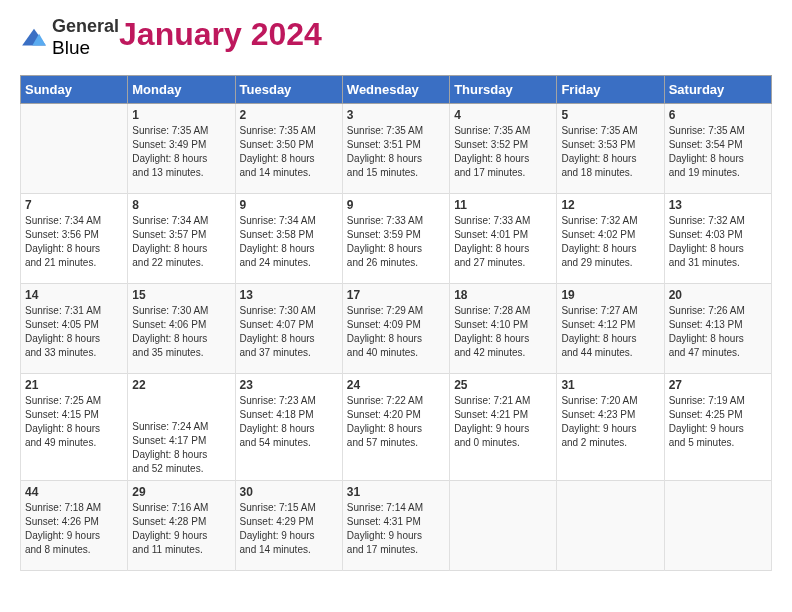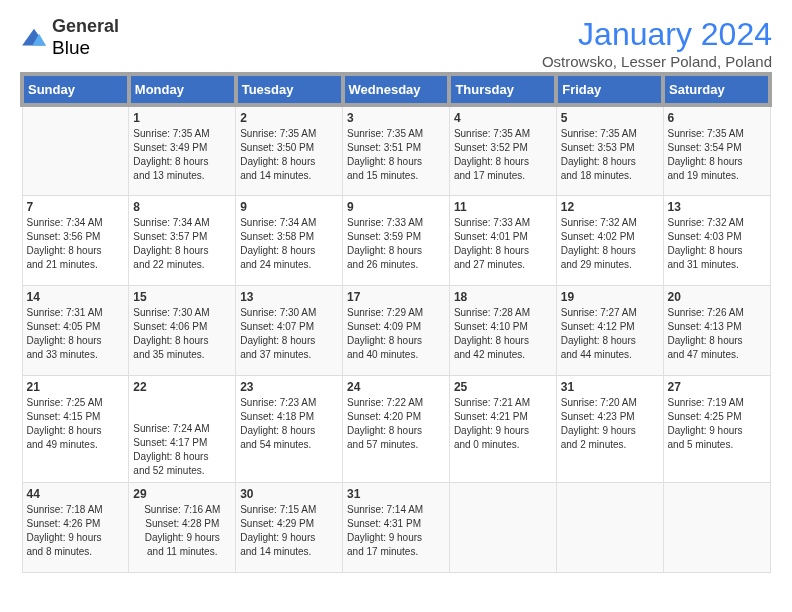--- a/index.html
+++ b/index.html
@@ -5,58 +5,57 @@
     * { box-sizing: border-box; margin: 0; padding: 0; }
     body {
       font-family: Arial, sans-serif;
       background: #fff;
       width: 792px;
       min-height: 612px;
       padding: 16px 20px 16px 20px;
     }
     .header-area {
       display: flex;
-      justify-content: space-between;
       align-items: flex-start;
-      margin-bottom: 2px;
+      margin-bottom: 16px;
     }
     .logo {
       display: flex;
       align-items: center;
       gap: 4px;
     }
     .logo-icon {
       width: 28px;
       height: 22px;
     }
     .title-area {
       text-align: right;
     }
     .main-title {
       font-size: 32px;
-      font-weight: normal;
-      color: #3b82f6;
+      font-weight: bold;
+      color: #be185d;
     }
     .subtitle {
       font-size: 15px;
       color: #555;
     }
     table {
       width: 100%;
       border-collapse: collapse;
       table-layout: fixed;
     }
     thead tr th {
       background-color: #3a6fc4;
       color: #fff;
       font-size: 13px;
       font-weight: bold;
       padding: 6px 4px;
       text-align: left;
-      border: 4px solid #a3a3a3;
+      border: 1px solid #a3a3a3;
       margin-top: 12px;
     }
     tbody tr {
       border-bottom: 1px solid #ddd;
     }
     tbody tr td {
       vertical-align: top;
       padding: 4px 4px;
       font-size: 10.5px;
       color: #333;
@@ -93,21 +92,20 @@
       <polygon points="16,2 30,22 2,22" fill="#3a6fc4"></polygon>
       <polygon points="22,8 30,22 14,22" fill="#5aabf0"></polygon>
     </svg>
     <div>
       <span style="font-size:18px;font-weight:bold;color:#333;">General</span><br>
       <span style="font-size:19px;font-weight:normal;color:#000000;">Blue</span>
     </div>
   </div>
   <div class="title-area">
     <div class="main-title">January 2024</div>
-    <div class="subtitle">Ostrowsko, Lesser Poland, Poland</div>
   </div>
 </div>
 
 <table>
   <thead>
     <tr>
     <th>Sunday</th>
         <th>Monday</th>
         <th>Tuesday</th>
         <th>Wednesday</th>
@@ -318,21 +316,21 @@
       <tr>
         <td>
           <span class="day-number">44</span>
           <div class="day-info" style="white-space: pre-line;">Sunrise: 7:18 AM
 Sunset: 4:26 PM
 Daylight: 9 hours
 and 8 minutes.</div>
         </td>
         <td>
           <span class="day-number">29</span>
-          <div class="day-info" style="white-space: pre-line; text-align: center;">Sunrise: 7:16 AM
+          <div class="day-info" style="white-space: pre-line;">Sunrise: 7:16 AM
 Sunset: 4:28 PM
 Daylight: 9 hours
 and 11 minutes.</div>
         </td>
         <td>
           <span class="day-number">30</span>
           <div class="day-info" style="white-space: pre-line;">Sunrise: 7:15 AM
 Sunset: 4:29 PM
 Daylight: 9 hours
 and 14 minutes.</div>

